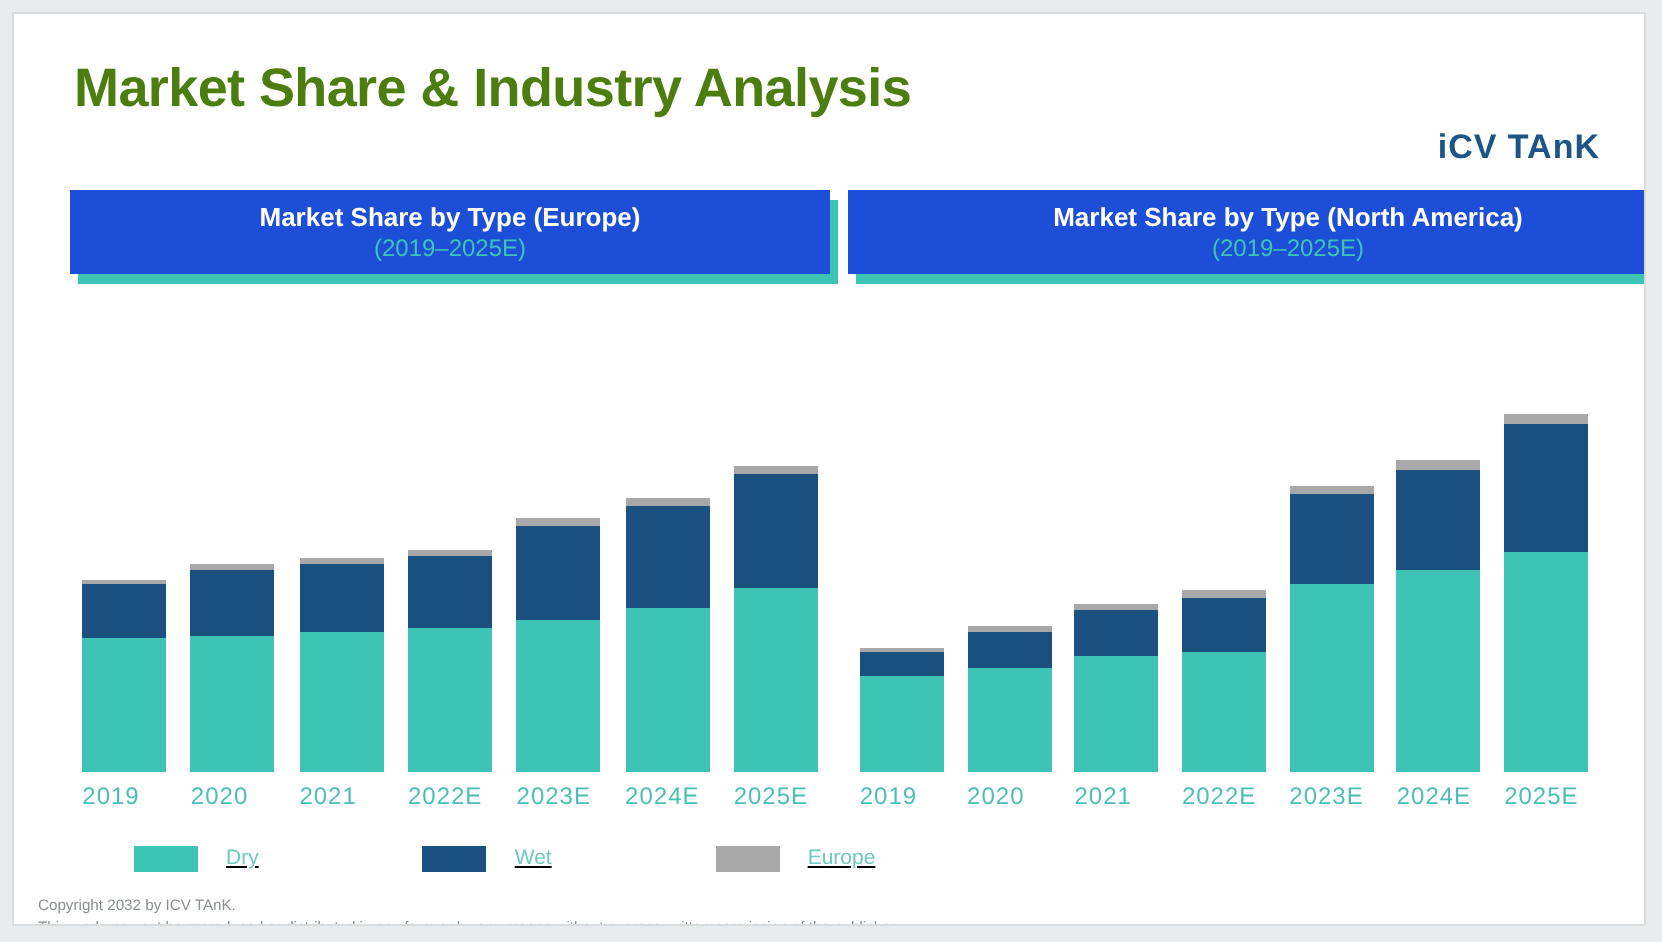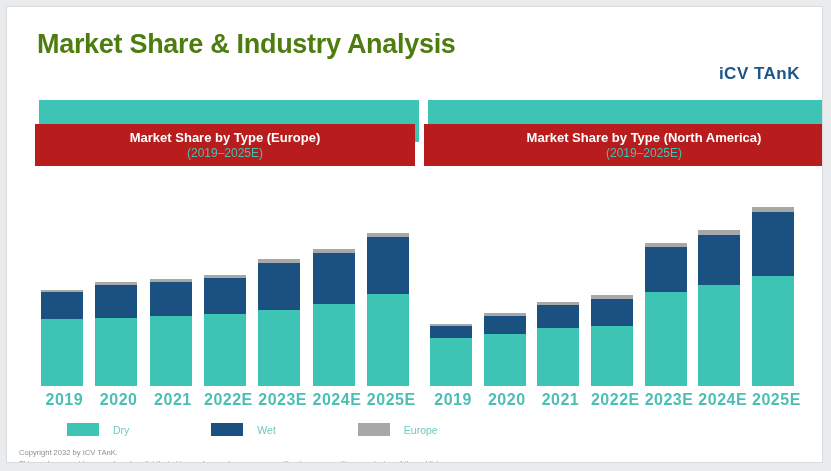--- a/index.html
+++ b/index.html
@@ -46,23 +46,23 @@
   .panel-head.left{left:28px;width:380px;}
   .panel-head.right{left:417px;width:440px;}
   .panel-head .shadow{
     position:absolute;left:4px;top:5px;
     width:100%;height:100%;
     background:#3ec4b4;
   }
   .panel-head .box{
     position:absolute;left:0;top:0;
     width:100%;height:100%;
-    background:#b91c1c;
+    background:#1d4ed8;
     display:flex;flex-direction:column;
-    align-items:center;justify-content:center;margin-top:29px;
+    align-items:center;justify-content:center;
   }
   .panel-title{
     color:#ffffff;font-size:13px;font-weight:bold;
     line-height:1.25;white-space:nowrap;
   }
   .panel-sub{
     color:#3ec4b4;font-size:12px;line-height:1.2;
     white-space:nowrap;
   }
   
@@ -85,30 +85,30 @@
   .seg-others{background:#a8a8a8;}
   .seg-wet{background:#1a5180;}
   .seg-dry{background:#3ec4b4;}
   .xlabels{
     position:absolute;top:384px;height:20px;
     display:flex;justify-content:space-around;
   }
   .xlabels.left{left:28px;width:380px;}
   .xlabels.right{left:417px;width:376px;}
   .xlabel{
-    width:42px;text-align:right;
-    font-size:16px;font-weight:bold;color:#4bbfb3;
+    width:42px;text-align:left;
+    font-size:12px;font-weight:normal;color:#4bbfb3;
     letter-spacing:0.5px;
   }
   
   .legend{
     position:absolute;top:416px;left:60px;
     display:flex;align-items:center;
   }
-  .legend-item{display:flex;align-items:flex-end;margin-right:82px;}
+  .legend-item{display:flex;align-items:flex-start;margin-right:82px;text-decoration:underline;}
   .swatch{width:32px;height:13px;margin-right:14px;}
   .legend-label{font-size:10.5px;color:#6fc9c1;}
   
   .footer{
     position:absolute;left:12px;top:440px;
     font-size:7.6px;color:#8a8f93;line-height:1.5;
   }
 </style>
 </head>
 <body>

